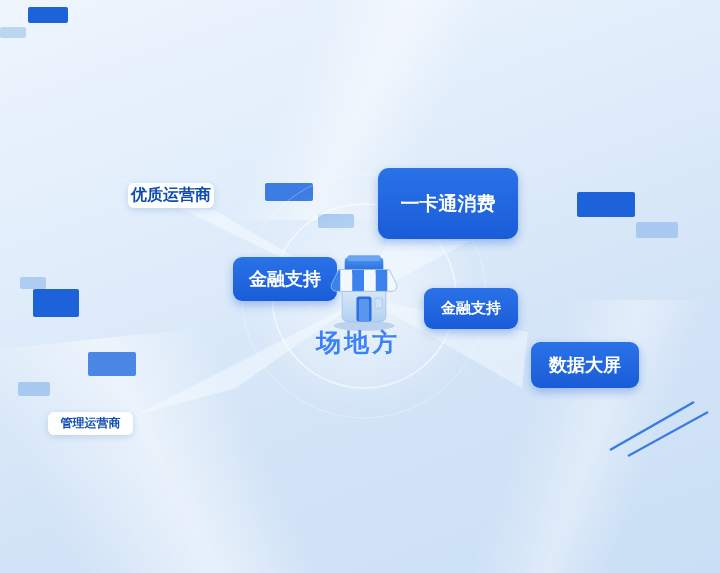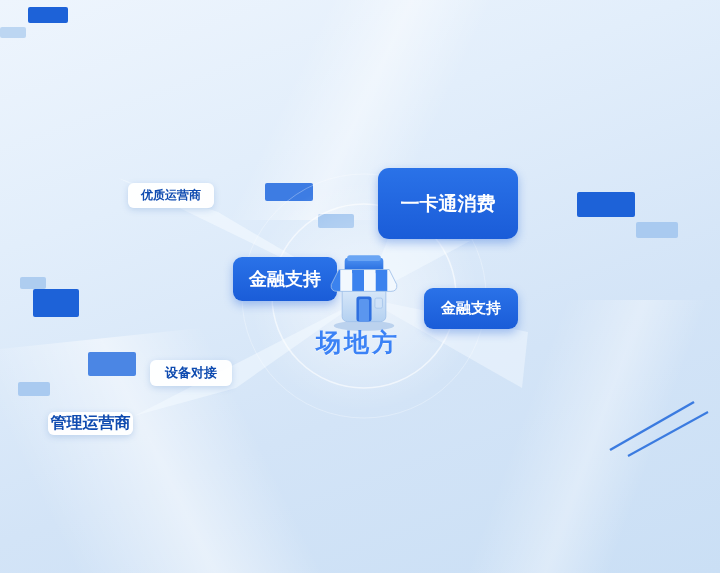--- a/index.html
+++ b/index.html
@@ -40,27 +40,27 @@
     color:#ffffff;
     border-radius:9px;
     box-shadow:0 4px 10px rgba(26,92,216,.35);
   }
   .node-light{
     background:rgba(255,255,255,.95);
     color:#0f4bb0;
     border-radius:6px;
     box-shadow:0 2px 6px rgba(80,130,200,.25);
   }
-  .n-youzhi{left:128px;top:183px;width:86px;height:25px;font-size:12px;}
+  .n-youzhi{left:128px;top:183px;width:86px;height:25px;font-size:16px;}
   .n-yikatong{left:378px;top:168px;width:140px;height:71px;font-size:19px;border-radius:11px;}
   .n-jinrong{left:201px;top:257px;width:104px;height:44px;font-size:18px;margin-left:32px;}
   .n-shuju-anquan{left:424px;top:288px;width:94px;height:41px;font-size:15px;}
   .n-shuju-daping{left:531px;top:342px;width:108px;height:46px;font-size:18px;}
   .n-shebei{left:150px;top:360px;width:82px;height:26px;font-size:13px;}
-  .n-guanli{left:48px;top:412px;width:85px;height:23px;font-size:16px;}
+  .n-guanli{left:48px;top:412px;width:85px;height:23px;font-size:12px;}
   
   .center-icon{position:absolute;left:322px;top:244px;width:84px;height:88px;}
   .center-label{
     position:absolute;left:258px;top:326px;width:200px;
     text-align:center;font-size:25px;font-weight:bold;color:#3b82f6;
     letter-spacing:3px;text-shadow:0 1px 0 rgba(255,255,255,.6);
   }
 </style>
 </head>
 <body>
@@ -98,21 +98,21 @@
     <circle cx="364" cy="296" r="92" fill="none" stroke="rgba(255,255,255,0.6)" stroke-width="1.5"></circle>
     <circle cx="364" cy="296" r="122" fill="none" stroke="rgba(255,255,255,0.3)" stroke-width="1"></circle>
     <line x1="610" y1="450" x2="694" y2="402" stroke="#3b7be0" stroke-width="2.5"></line>
     <line x1="628" y1="456" x2="708" y2="412" stroke="#3b7be0" stroke-width="2"></line>
   </svg>
 
   <div class="node node-light n-youzhi">优质运营商</div>
   <div class="node node-primary n-yikatong">一卡通消费</div>
   <div class="node node-primary n-jinrong">金融支持</div>
   <div class="node node-primary n-shuju-anquan">金融支持</div>
-  <div class="node node-light n-shebei">设备对接</div>
+  <div class="node node-primary n-shuju-daping">数据大屏</div>
   <div class="node node-light n-guanli">管理运营商</div>
 
   <div class="center-icon">
     <svg width="84" height="88" viewBox="0 0 100 104">
       <defs>
         <linearGradient id="bodyg" x1="0" y1="0" x2="0" y2="1">
           <stop offset="0" stop-color="#eaf3fd"></stop>
           <stop offset="1" stop-color="#b4d1f1"></stop>
         </linearGradient>
         <linearGradient id="roofg" x1="0" y1="0" x2="0" y2="1">

